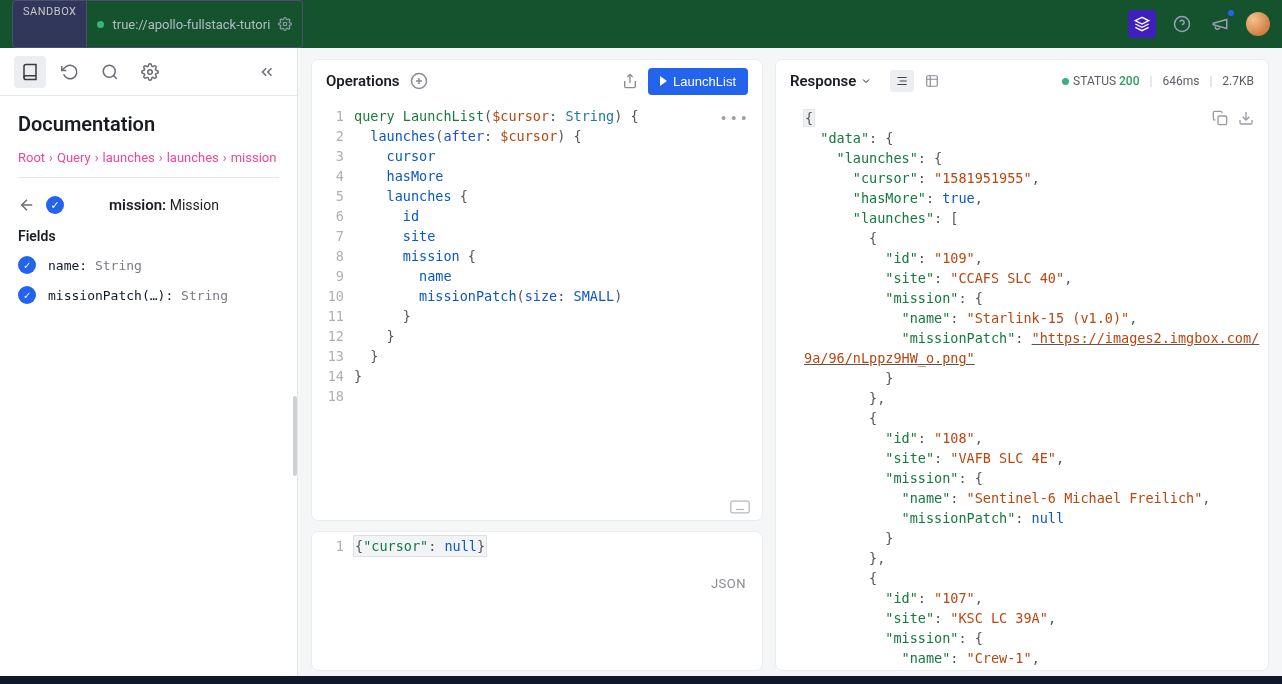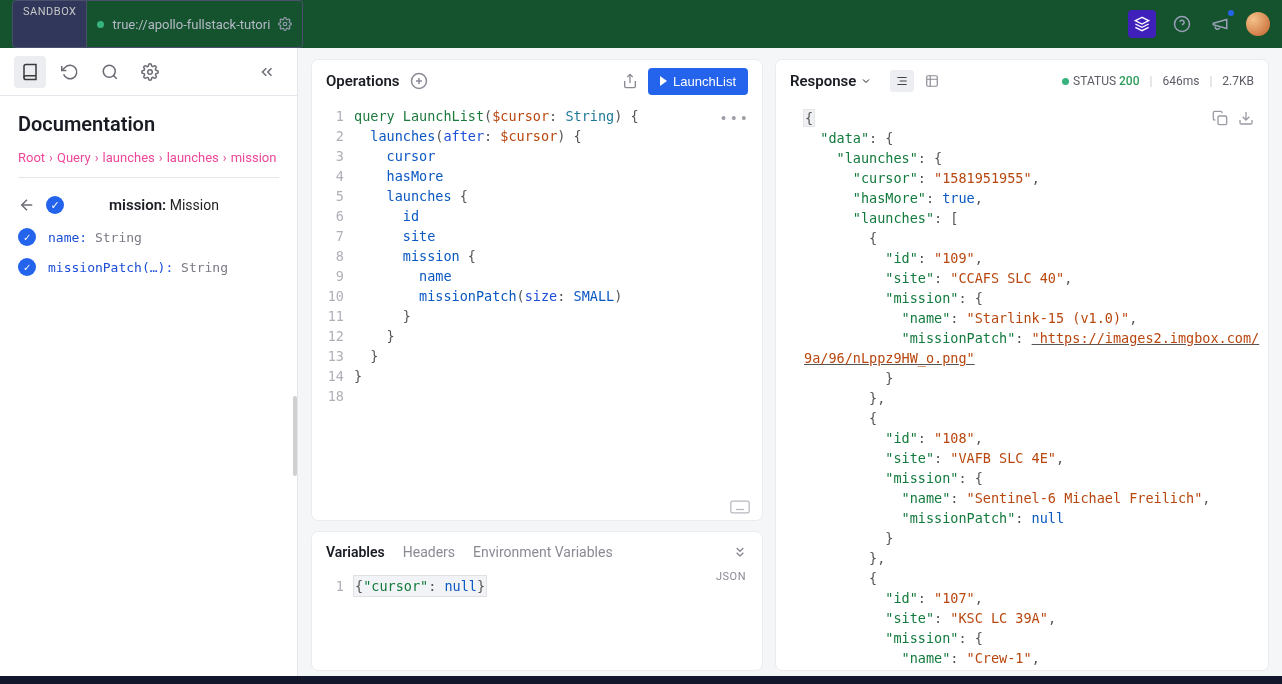--- a/index.html
+++ b/index.html
@@ -91,21 +91,21 @@
   .check-badge {
     width:18px; height:18px; border-radius:50%;
     background:#2463eb; display:inline-flex; align-items:center; justify-content:center;
     color:#fff; font-size:11px; flex-shrink:0;
   }
   .type-name { font-weight:600; font-size:15px;margin-left:35px;}
   .type-kind { font-weight:400; color:#222;}
   .no-desc { color:#5c5c66; font-size:13px; margin-bottom:22px; padding-bottom:16px; border-bottom:1px solid #e4e6eb;}
   .fields-label { font-weight:600; font-size:14px; margin-bottom:12px;}
   .field-row { display:flex; align-items:center; gap:12px; font-family: "SFMono-Regular", Menlo, Consolas, monospace; font-size:13px; margin-bottom:12px;}
-  .field-row .fname { color:#1d4ed8; }
+  .field-row .fname { color:#0f172a; }
   .field-row .ftype { color:#7a7a85; }
   .sidebar-scroll-indicator { position:absolute; right:0; top:300px; width:4px; height:80px; background:#d0d0d0; border-radius:2px;}
 
   
   .panels { flex:1; display:flex; gap:14px; padding:12px 14px 6px 14px; overflow:hidden;}
 
   .panel {
     background:#fff;
     border-radius:6px;
     display:flex;
@@ -166,21 +166,21 @@
   .tok-type { color:#1f7a99; }
   .tok-field { color:#0a58c2; }
   .tok-arg { color:#1d4ed8; }
   .tok-brace { color:#555; }
   .tok-enum { color:#0a58c2;}
 
   .vars-tabs { display:flex; gap:18px; align-items:center; padding:0 14px; height:40px;}
   .vars-tab { font-size:14px; color:#8a8a94; cursor:pointer;}
   .vars-tab.active { font-weight:600; color:#191C23;}
   .vars-collapse { margin-left:auto; color:#8a8a94; cursor:pointer;}
-  .json-badge { position:absolute; right:16px; top:38px; font-size:11px; color:#8a8a94; letter-spacing:0.5px;}
+  .json-badge { position:absolute; right:16px; top:44px; font-size:13px; color:#8a8a94; letter-spacing:0.5px;}
   .vars-panel { position:relative;}
   .vars-editor { flex:1; display:flex; font-family: "SFMono-Regular", Menlo, Consolas, monospace; font-size:13.5px; line-height:20px;}
   .var-key { color:#117a3a;}
   .var-null { color:#0a58c2;}
   .hl-box { outline:1px solid rgba(0,0,0,0.12); background:#f1f3f6; display:inline-block; padding:0 1px;}
 
   
   .resp-header { height:42px; display:flex; align-items:center; padding:0 14px; gap:10px;text-align:center;}
   .resp-title { font-weight:600; font-size:15px; display:flex; align-items:center; gap:4px;}
   .view-toggle { display:flex; gap:6px; margin-left:8px;}
@@ -301,20 +301,21 @@
       <div class="type-header">
         <span class="back-arrow">
           <svg width="18" height="18" viewBox="0 0 24 24" fill="none" stroke="currentColor" stroke-width="2">
               <line x1="19" y1="12" x2="5" y2="12"></line>
               <polyline points="12 19 5 12 12 5"></polyline>
             </svg>
         </span>
         <span class="check-badge">✓</span>
         <span><span class="type-name">mission:</span> <span class="type-kind">Mission</span></span>
       </div>
+      <div class="fields-label">Fields</div>
       <div class="field-row">
         <span class="check-badge">✓</span>
         <span><span class="fname">name:</span> <span class="ftype">String</span></span>
       </div>
       <div class="field-row">
         <span class="check-badge">✓</span>
         <span><span class="fname">missionPatch(…):</span> <span class="ftype">String</span></span>
       </div>
       <div class="sidebar-scroll-indicator"></div>
     </div>
@@ -388,31 +389,20 @@
                 <line x1="9" y1="5" x2="9" y2="5"></line>
                 <line x1="13" y1="5" x2="13" y2="5"></line>
                 <line x1="17" y1="5" x2="17" y2="5"></line>
                 <line x1="7" y1="11" x2="17" y2="11"></line>
               </svg>
           </div>
         </div>
       </div>
 
       <div class="panel vars-panel">
-        <div class="vars-tabs">
-          <span class="vars-tab active">Variables</span>
-          <span class="vars-tab">Headers</span>
-          <span class="vars-tab">Environment Variables</span>
-          <span class="vars-collapse">
-            <svg width="16" height="16" viewBox="0 0 24 24" fill="none" stroke="currentColor" stroke-width="2">
-                <polyline points="7 13 12 18 17 13"></polyline>
-                <polyline points="7 6 12 11 17 6"></polyline>
-              </svg>
-          </span>
-        </div>
         <div class="vars-editor">
           <div class="gutter" style="width:42px;">
               <div>1</div>
             </div>
           <div class="code"><span class="hl-box"><span class="jb">{</span><span class="var-key">"cursor"</span><span class="jb">: </span><span class="var-null">null</span><span class="jb">}</span></span></div>
         </div>
         <div class="json-badge">JSON</div>
       </div>
     </div>
 

